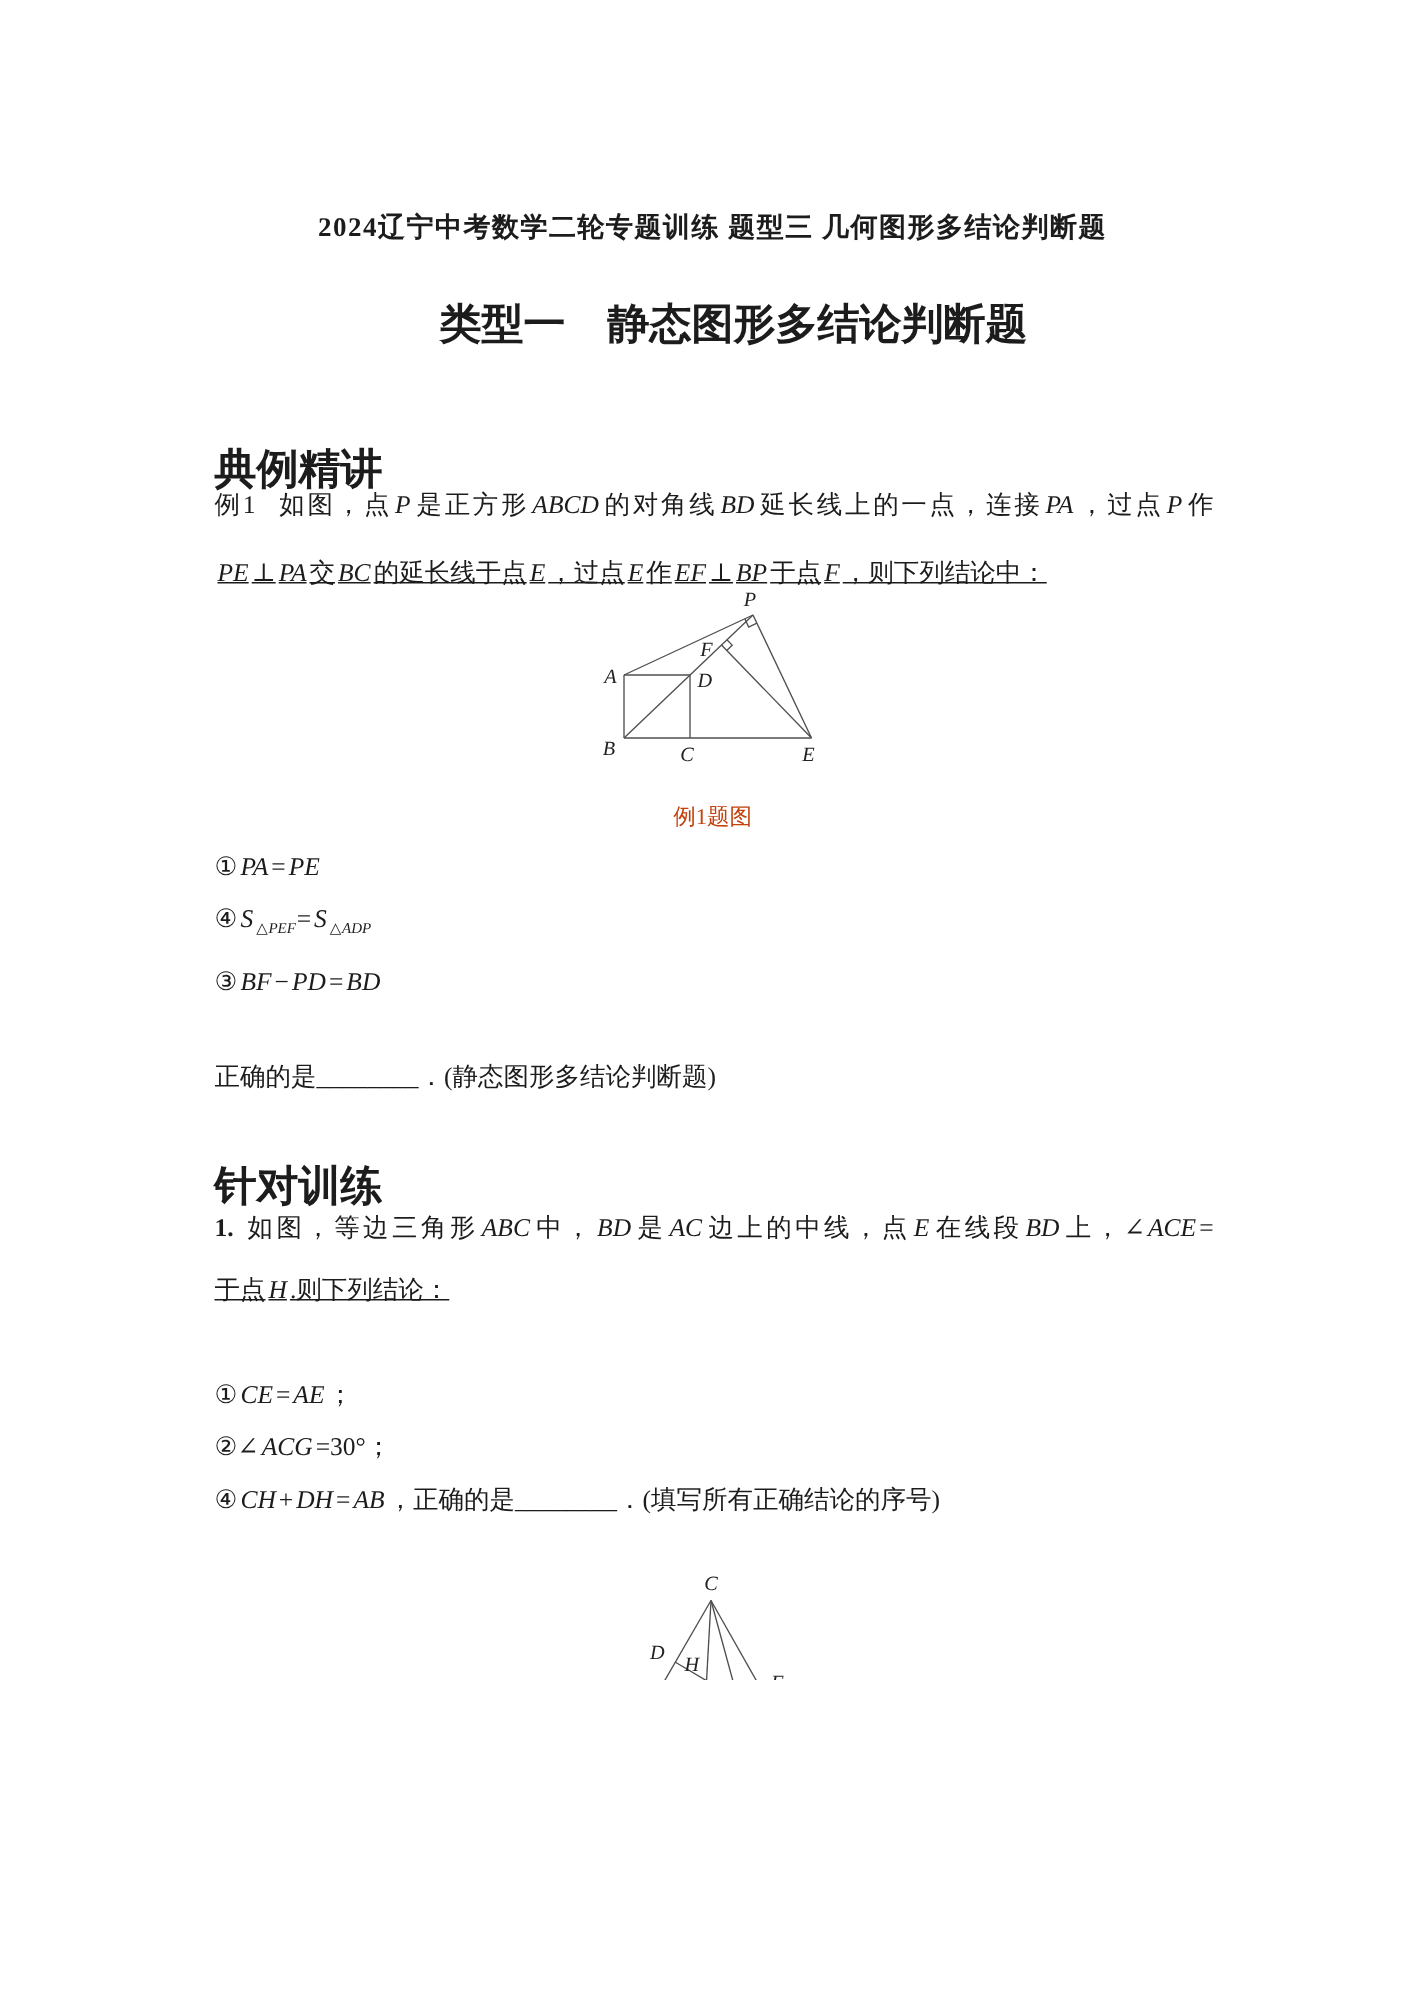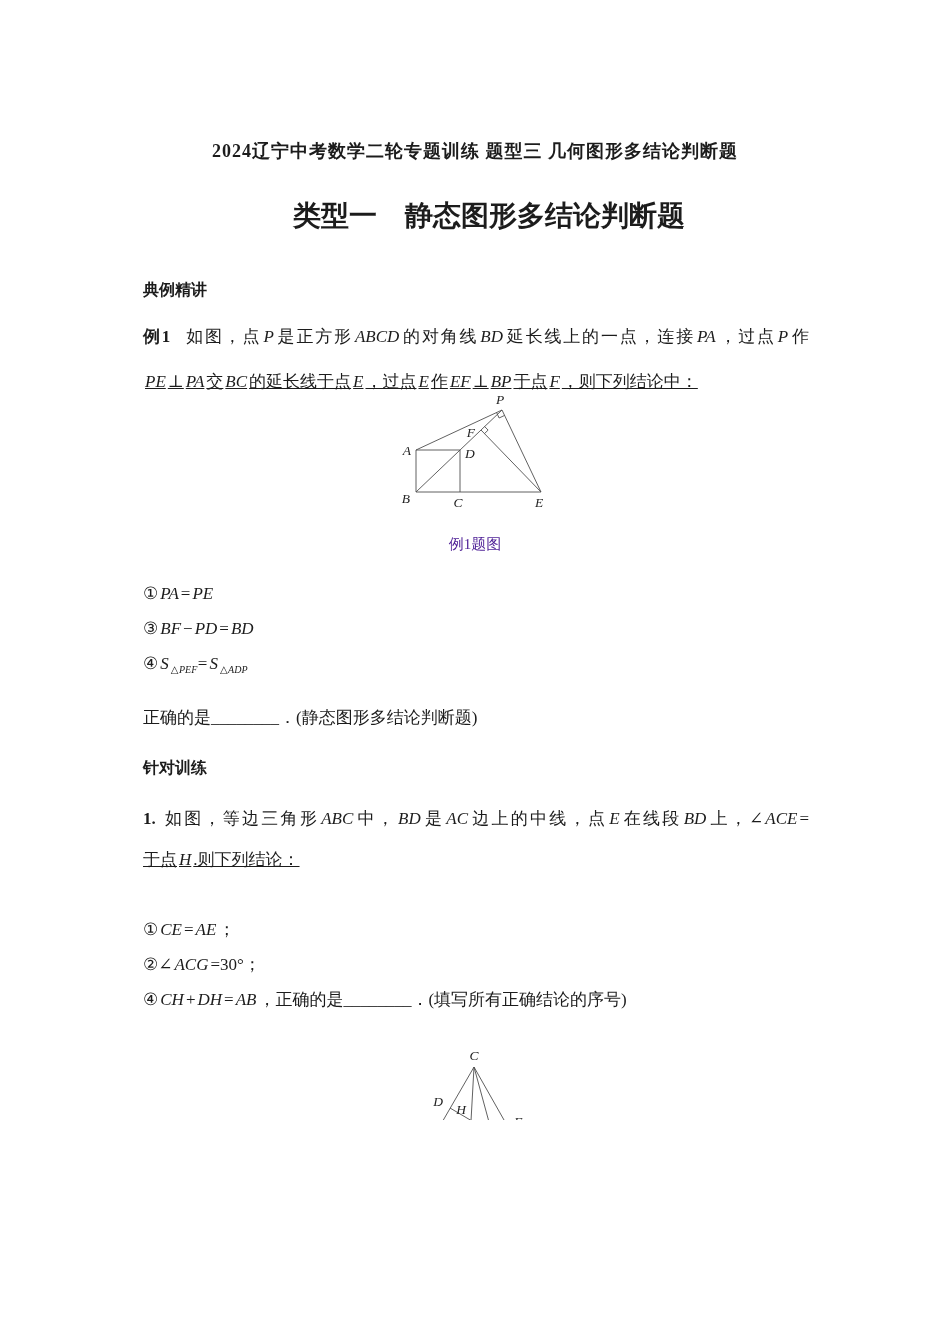--- a/index.html
+++ b/index.html
@@ -15,42 +15,43 @@
     font-family:"Liberation Serif","DejaVu Serif",serif;
   }
   .category-heading {
     position:absolute; top:199px; left:0; right:0;
     text-align:center; font-weight:bold; font-size:28px; line-height:34px;
     font-family:"Liberation Sans","DejaVu Sans",sans-serif;
     padding-left:28px;
   }
   .section-heading {
     position:absolute; left:143px;
-    font-weight:bold; font-size:16px; line-height:24px;
+    font-weight:bold; font-size:28px; line-height:24px;
     font-family:"Liberation Sans","DejaVu Sans",sans-serif;
+    margin-top:23px;
   }
   .sec-example { top:278px; }
   .sec-practice { top:756px; }
   .para { position:absolute; left:143px; width:666px; font-size:17px; }
   .ex-para  { top:314px; line-height:45px; }
   .p1-para  { top:798px; line-height:41px; }
   .pline { text-align:justify; text-align-last:justify; }
   .pline.lastline { text-align-last:left;text-decoration:underline; }
-  .plabel { font-weight:bold; margin-right:14px; }
+  .plabel { font-weight:normal; margin-right:14px; }
   .pnum   { font-weight:bold; margin-right:7px; }
   .clist { position:absolute; left:143px; width:680px; font-size:17px; line-height:35px; }
-  .ex-list { top:560px;margin-top:16px; }
+  .ex-list { top:560px; }
   .p1-list { top:912px; }
   .answer-line { position:absolute; left:143px; width:680px; font-size:17px; line-height:35px; top:700px; }
   .figure { position:absolute; }
   .fig1 { top:390px; left:393px; }
   .fig2 { top:1050px; left:413px; }
   .fig-caption {
     position:absolute; left:0; right:0; text-align:center;
-    font-size:15px; color:#4c1d95;
+    font-size:15px; color:#c2410c;
   }
   .cap1 { top:535px; }
   .cap2 { top:1193px; }
   i { font-style:italic; font-family:"Liberation Serif","DejaVu Serif",serif; padding:0 2px; }
   sub { font-size:10px; vertical-align:-4px; }
   sub i { padding:0 0.5px; }
   svg line, svg polyline { stroke:#4f4f4f; stroke-width:0.9; fill:none; }
   svg text {
     font-family:"Liberation Serif","DejaVu Serif",serif;
     font-style:italic; font-size:13.5px; fill:#222;
@@ -93,22 +94,22 @@
       <text x="17" y="113" text-anchor="end">B</text>
       <text x="65" y="117" text-anchor="middle">C</text>
       <text x="146" y="117" text-anchor="middle">E</text>
     </svg>
   </div>
 
   <div class="fig-caption cap1">例1题图</div>
 
   <div class="clist ex-list">
       <div class="citem">①<i>PA</i>=<i>PE</i></div>
+      <div class="citem">④<i>S</i><sub>△<i>PEF</i></sub>=<i>S</i><sub>△<i>ADP</i></sub></div>
       <div class="citem">③<i>BF</i>−<i>PD</i>=<i>BD</i></div>
-      <div class="citem">④<i>S</i><sub>△<i>PEF</i></sub>=<i>S</i><sub>△<i>ADP</i></sub></div>
     </div>
 
   <div class="answer-line">正确的是________．(静态图形多结论判断题)</div>
 
   <div class="section-heading sec-practice">针对训练</div>
 
   <div class="para p1-para">
     <div class="pline"><span class="pnum">1.</span><span>如图，等边三角形<i>ABC</i>中，<i>BD</i>是<i>AC</i>边上的中线，点<i>E</i>在线段<i>BD</i>上，∠<i>ACE</i>=</span></div>
     <div class="pline lastline"><span>于点<i>H</i>.则下列结论：</span></div>
   </div>

